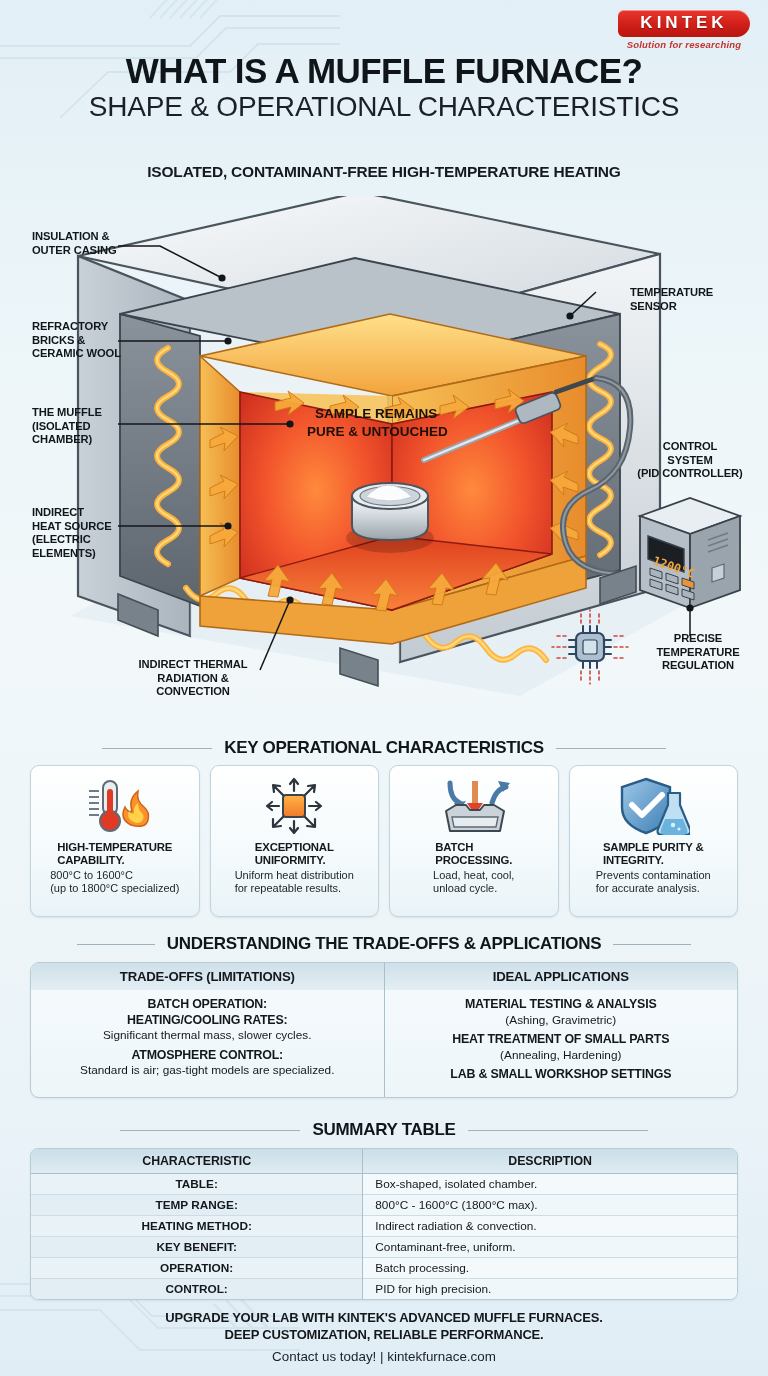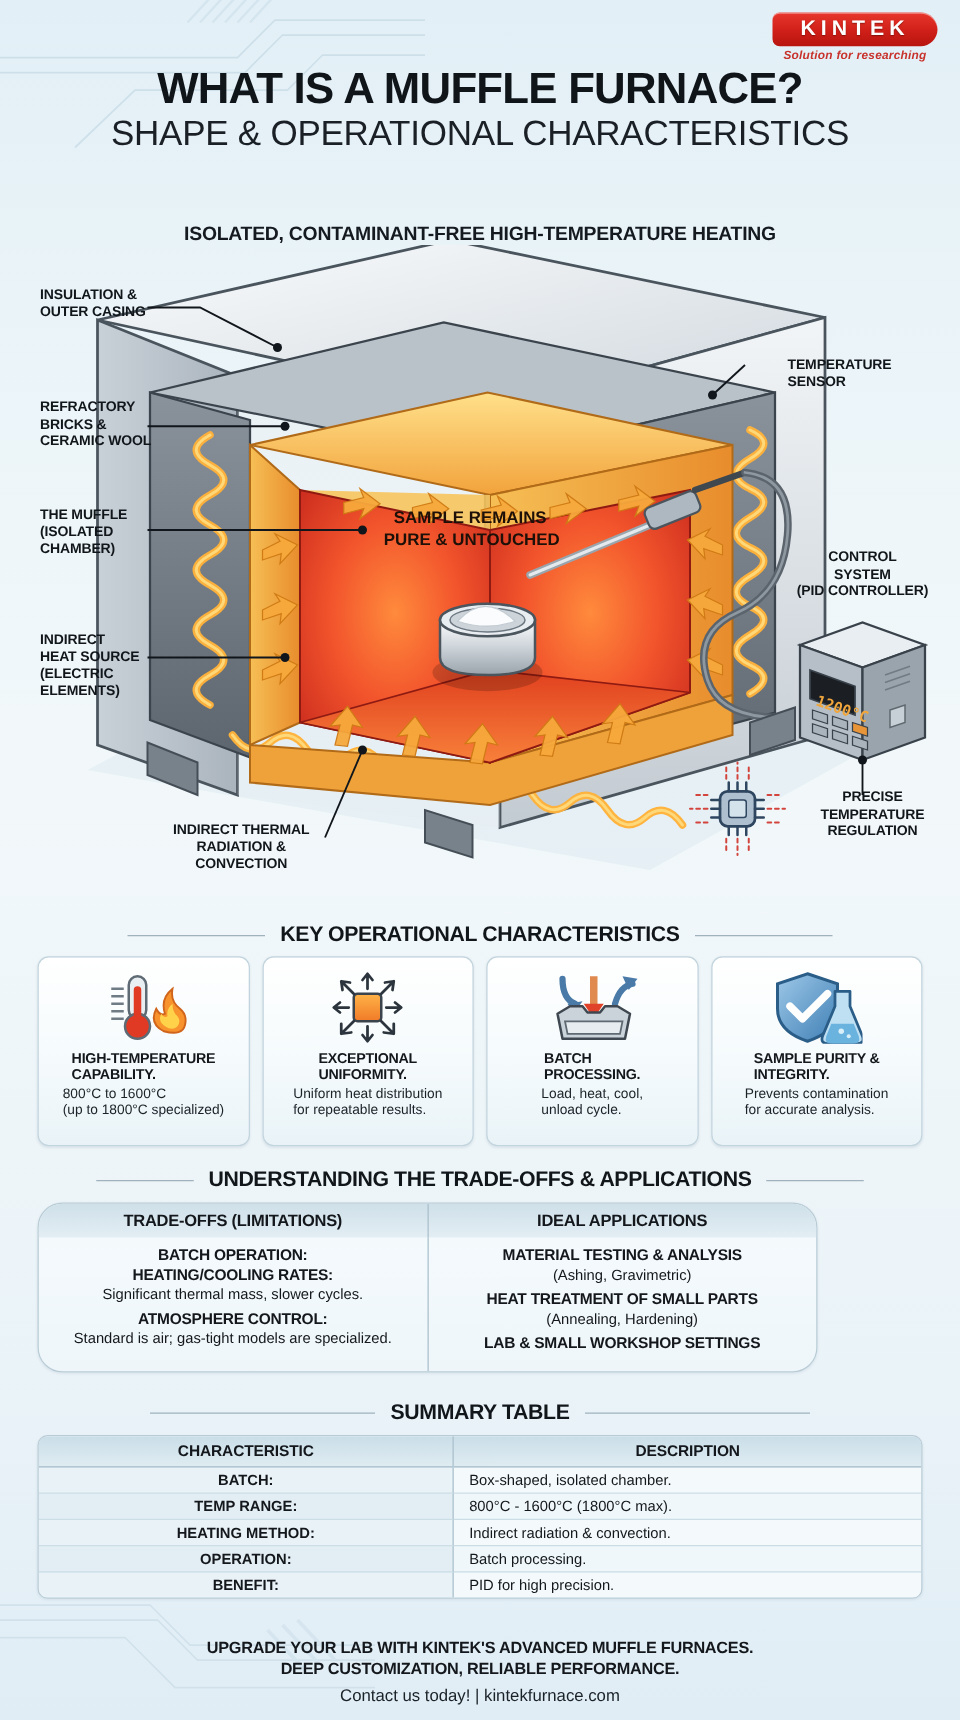--- a/index.html
+++ b/index.html
@@ -27,21 +27,21 @@
     color: #fff; font-weight: bold; font-size: 17px; letter-spacing: 4px;
     text-shadow: 0 1px 1px rgba(0,0,0,.35);
     box-shadow: inset 0 1px 0 rgba(255,255,255,.45);
     line-height: 1.05;
   }
   .logo-tag { color: #c8322c; font-style: italic; font-size: 9.5px; font-weight: bold; margin-top: 2px; letter-spacing: .2px; }
 
   .titles { position: absolute; top: 52px; left: 0; width: 768px; text-align: center; }
   .title-1 { font-size: 35px; font-weight: bold; letter-spacing: -0.6px; color: #10151a; line-height: 1.08; }
   .title-2 { font-size: 28px; font-weight: normal; letter-spacing: -0.2px; color: #1a2026; line-height: 1.12; margin-top: 1px; }
-  .subtitle { position: absolute; top: 163px; left: 0; width: 768px; text-align: center; font-size: 15.5px; font-weight: bold; letter-spacing: -0.2px; color: #141a20; margin-top: 16px; }
+  .subtitle { position: absolute; top: 163px; left: 0; width: 768px; text-align: center; font-size: 15.5px; font-weight: bold; letter-spacing: -0.2px; color: #141a20; }
 
   
   .diagram { position: absolute; top: 196px; left: 0; width: 768px; height: 524px; }
   .dlabel { position: absolute; font-size: 11.2px; font-weight: bold; line-height: 1.22; color: #11161b; letter-spacing: -0.1px; }
   .dlabel.c { text-align: center; }
 
   
   .sec-head { display: flex; align-items: center; justify-content: center; gap: 12px; }
   .sec-head .line { height: 1px; background: #9fb2bd; flex: 0 0 auto; }
   .sec-head .txt { font-size: 17px; font-weight: bold; letter-spacing: -0.3px; color: #11161b; white-space: nowrap; }
@@ -55,22 +55,22 @@
     padding: 9px 6px 8px; text-align: left;
     box-shadow: 0 1px 2px rgba(40,70,90,.10);
     display: flex; flex-direction: column; align-items: center;
   }
   .card-icon { height: 62px; display: flex; align-items: center; justify-content: center; }
   .card-title { font-size: 11.4px; font-weight: bold; line-height: 1.18; margin-top: 4px; letter-spacing: -0.2px; }
   .card-desc { font-size: 11px; line-height: 1.22; margin-top: 1px; color: #1b2228; }
 
   
   .two-col {
-    position: absolute; top: 962px; left: 30px; width: 624px;
-    border: 1px solid #b9ccd6; border-radius: 20px; overflow: hidden;
+    position: absolute; top: 962px; left: 30px; width: 708px;
+    border: 1px solid #b9ccd6; border-radius: 9px; overflow: hidden;
     background: linear-gradient(180deg,#f6fbfd 0%, #eef6fa 100%);
     box-shadow: 0 1px 2px rgba(40,70,90,.08);
   }
   .two-col .hrow { display: flex; background: linear-gradient(180deg,#cfe0e9 0%, #e3eef4 100%); }
   .two-col .hcell { flex: 1; text-align: center; font-size: 13.2px; font-weight: bold; padding: 6px 0 6px; letter-spacing: -0.2px; }
   .two-col .hcell + .hcell { border-left: 1px solid #a9bfcb; }
   .two-col .brow { display: flex; }
   .two-col .bcell { flex: 1; padding: 7px 10px 9px; text-align: center; }
   .two-col .bcell + .bcell { border-left: 1px solid #a9bfcb; }
   .item-t { font-size: 12.4px; font-weight: bold; letter-spacing: -0.2px; line-height: 1.25; }
@@ -481,37 +481,41 @@
   <div class="sumtable">
     <table>
       <thead>
         <tr>
           <th>CHARACTERISTIC</th>
           <th>DESCRIPTION</th>
         </tr>
       </thead>
       <tbody>
         <tr>
-          <td class="k">BATCH:</td>
+          <td class="k">TABLE:</td>
           <td class="v">Box-shaped, isolated chamber.</td>
         </tr>
         <tr>
           <td class="k">TEMP RANGE:</td>
           <td class="v">800°C - 1600°C (1800°C max).</td>
         </tr>
         <tr>
           <td class="k">HEATING METHOD:</td>
           <td class="v">Indirect radiation &amp; convection.</td>
         </tr>
         <tr>
+          <td class="k">KEY BENEFIT:</td>
+          <td class="v">Contaminant-free, uniform.</td>
+        </tr>
+        <tr>
           <td class="k">OPERATION:</td>
           <td class="v">Batch processing.</td>
         </tr>
         <tr>
-          <td class="k">BENEFIT:</td>
+          <td class="k">CONTROL:</td>
           <td class="v">PID for high precision.</td>
         </tr>
       </tbody>
     </table>
   </div>
 
   <div class="footer">
     <div class="f1">UPGRADE YOUR LAB WITH KINTEK'S ADVANCED MUFFLE FURNACES.</div>
     <div class="f1">DEEP CUSTOMIZATION, RELIABLE PERFORMANCE.</div>
     <div class="f2">Contact us today! | kintekfurnace.com</div>

